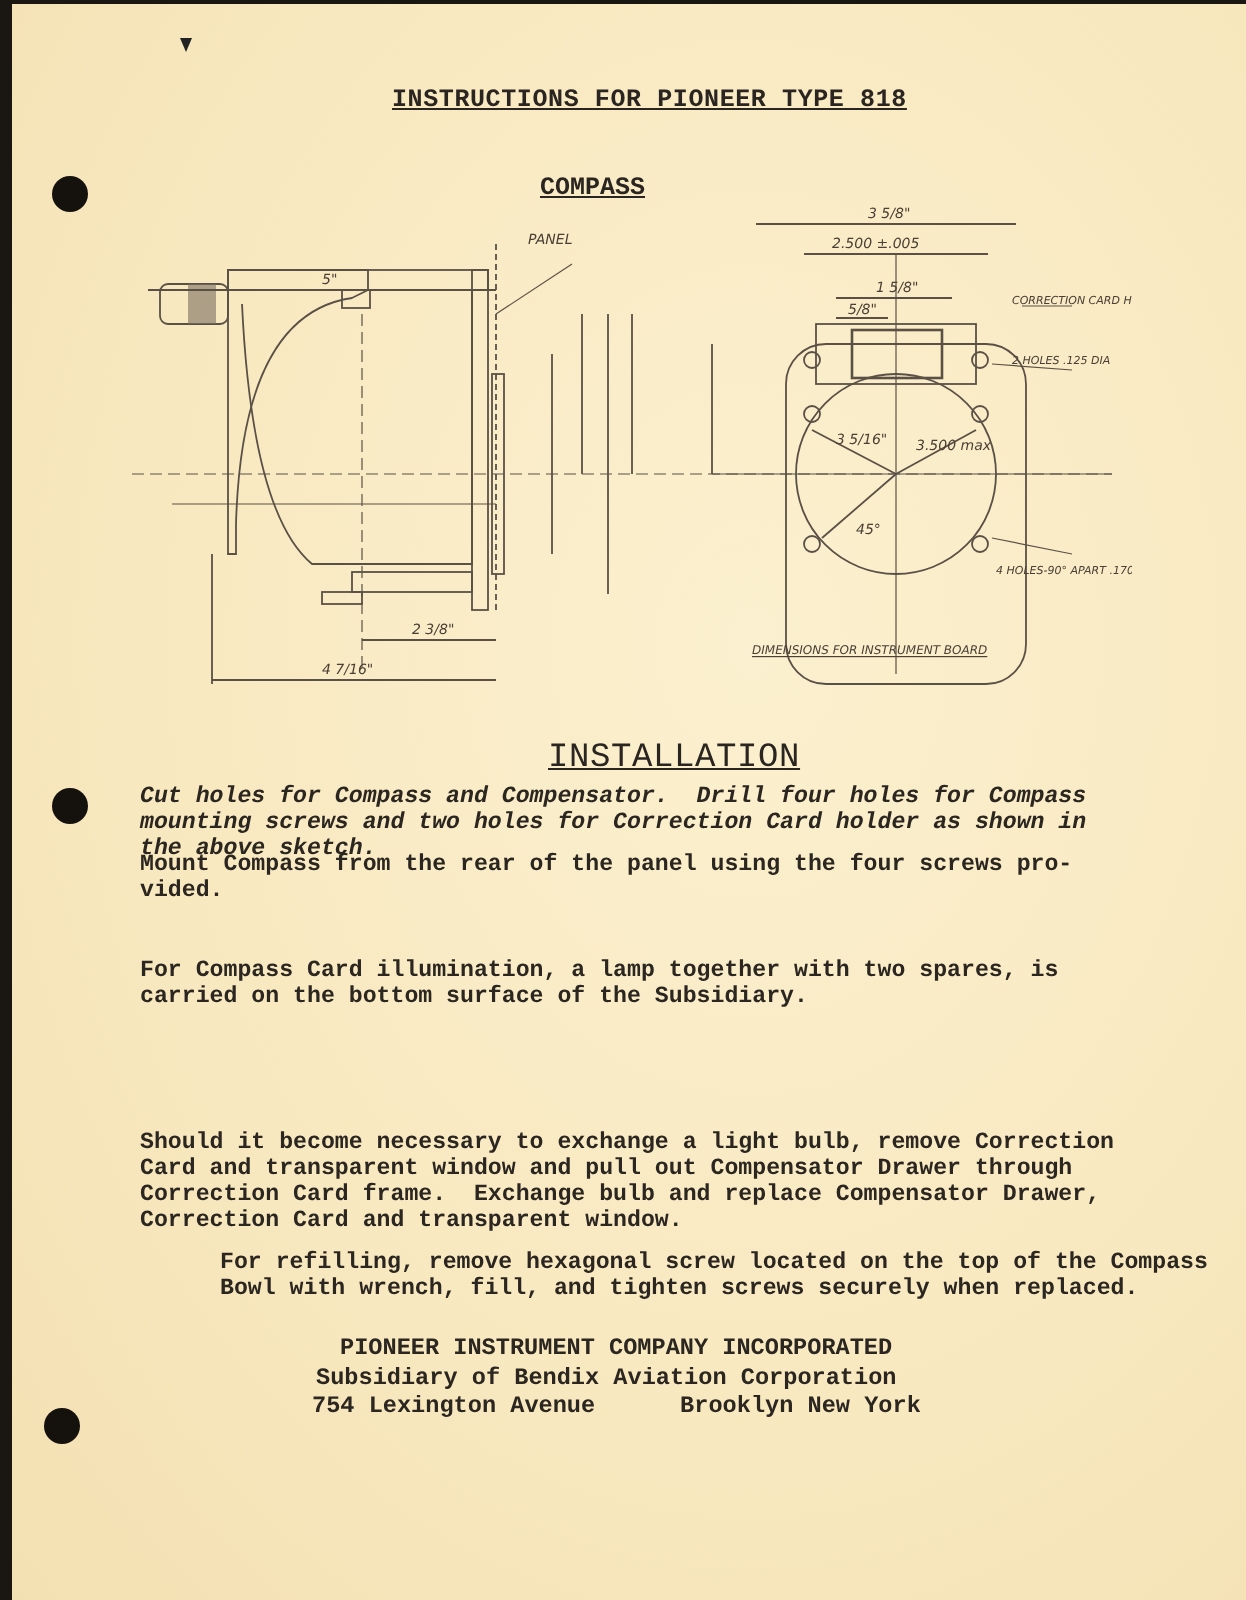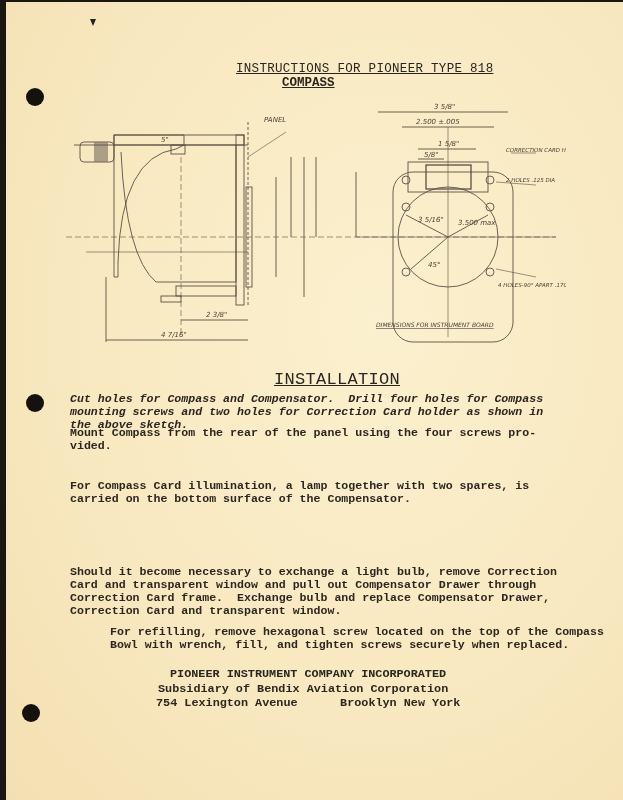--- a/index.html
+++ b/index.html
@@ -10,24 +10,24 @@
     font-family: "Liberation Mono", "DejaVu Sans Mono", monospace;
   }
   .page {
     position: absolute; left: 6px; top: 2px; width: 617px; height: 798px;
     background: #f9ebc4;
     background-image: radial-gradient(ellipse at 60% 40%, #fbf0cf 0%, #f8e8bf 60%, #f3e0b2 100%);
   }
   .punch { position: absolute; width: 18px; height: 18px; border-radius: 50%; background: #15110d; }
   .tri { position: absolute; left: 84px; top: 17px; width: 0; height: 0;
     border-left: 3px solid transparent; border-right: 3px solid transparent; border-top: 7px solid #222; }
-  .title { position: absolute; left: 190px; top: 60px; font-size: 12.5px; color: #2a2520;
-    text-decoration: underline; letter-spacing: 0.3px; font-weight: normal; margin-left: 40px; }
-  .subtitle { position: absolute; left: 264px; top: 74px; font-size: 12.5px; color: #2a2520;
-    text-decoration: underline; font-weight: bold; margin-left: 12px; }
+  .title { position: absolute; left: 190px; top: 41px; font-size: 12.5px; color: #2a2520;
+    text-decoration: underline; letter-spacing: 0.3px; font-weight: bold; }
+  .subtitle { position: absolute; left: 264px; top: 85px; font-size: 12.5px; color: #2a2520;
+    text-decoration: underline; font-weight: bold; }
   .drawing { position: absolute; left: 60px; top: 95px; width: 500px; height: 250px; }
   .section-head { position: absolute; left: 268px; top: 368px; font-size: 17px; color: #2a2520; letter-spacing: 0.3px; text-decoration: underline; }
   .para { position: absolute; left: 64px; width: 520px; font-size: 11.6px; line-height: 13px;
     color: #2b2620; white-space: pre; font-weight: bold; }
   .footer { position: absolute; left: 0; width: 623px; font-size: 11.8px; line-height: 14px; color: #2b2620; white-space: pre; font-weight: bold; }
   .lbl { font-family: "DejaVu Sans", sans-serif; font-style: italic; fill: #4a4036; }
 </style>
 </head>
 <body>
 
@@ -112,21 +112,21 @@
   </svg>
 
   <div class="section-head">INSTALLATION</div>
 
   <div class="para" style="top:390px;font-style:italic;">Cut holes for Compass and Compensator.  Drill four holes for Compass
 mounting screws and two holes for Correction Card holder as shown in
 the above sketch.</div>
   <div class="para" style="top:424px;">Mount Compass from the rear of the panel using the four screws pro-
 vided.</div>
   <div class="para" style="top:477px;">For Compass Card illumination, a lamp together with two spares, is
-carried on the bottom surface of the Compensator.</div>
+carried on the bottom surface of the Subsidiary.</div>
   <div class="para" style="top:563px;">Should it become necessary to exchange a light bulb, remove Correction
 Card and transparent window and pull out Compensator Drawer through
 Correction Card frame.  Exchange bulb and replace Compensator Drawer,
 Correction Card and transparent window.</div>
   <div class="para" style="top:623px;margin-left:40px;">For refilling, remove hexagonal screw located on the top of the Compass
 Bowl with wrench, fill, and tighten screws securely when replaced.</div>
 
   <div class="footer" style="top:665px; padding-left:164px;">PIONEER INSTRUMENT COMPANY INCORPORATED</div>
   <div class="footer" style="top:680px; padding-left:152px;">Subsidiary of Bendix Aviation Corporation</div>
   <div class="footer" style="top:694px; padding-left:150px;">754 Lexington Avenue      Brooklyn New York</div>

